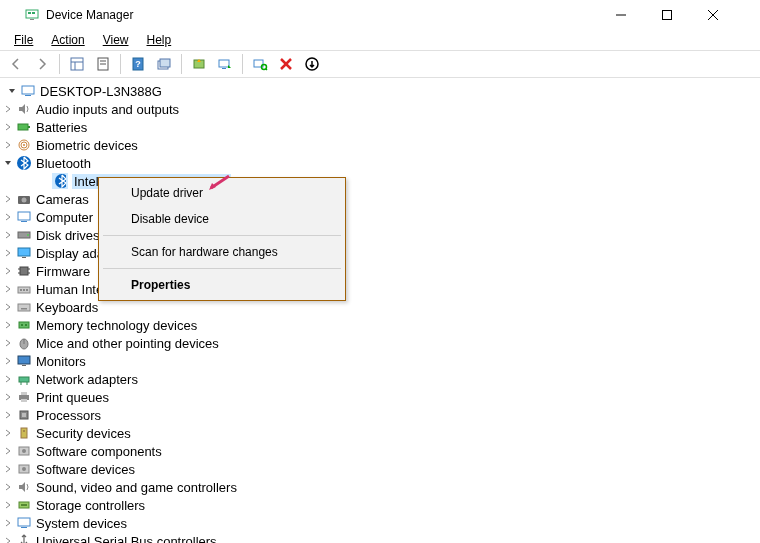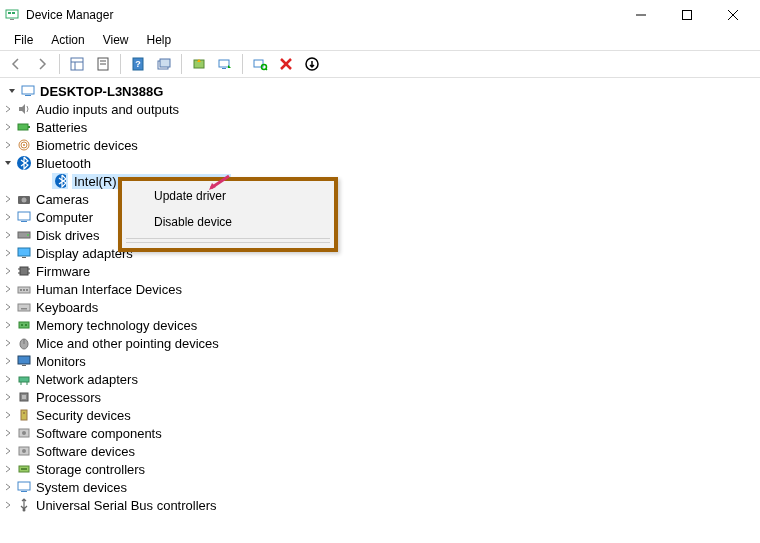--- a/index.html
+++ b/index.html
@@ -1,35 +1,35 @@
 <!DOCTYPE html>
 <html><head>
 <meta charset="utf-8">
 <style>
 * { box-sizing: border-box; margin: 0; padding: 0; }
 body { font-family: "Segoe UI", Tahoma, sans-serif; font-size: 12px; background: #fff; color: #000; width: 760px; height: 543px; overflow: hidden; position: relative; }
-.titlebar { height: 30px; display: flex; align-items: center; padding: 0 4px; }
+.titlebar { height: 30px; display: flex; align-items: center; padding: 0 24px; }
 .titlebar-icon { width: 16px; height: 16px; margin-right: 6px; }
 .titlebar-text { flex: 1; font-size: 12px; }
 .win-controls { display: flex; gap: 0; }
 .win-btn { width: 46px; height: 30px; display: flex; align-items: center; justify-content: center; }
-.menubar { height: 20px; display: flex; align-items: center; padding: 0 6px; gap: 2px; }
+.menubar { height: 20px; display: flex; align-items: center; padding: 0 6px; gap: 2px; text-decoration: underline; }
 .menu-item { padding: 2px 8px; cursor: default; }
 .toolbar { height: 28px; border-top: 1px solid #e0e0e0; border-bottom: 1px solid #e0e0e0; display: flex; align-items: center; padding: 0 4px; gap: 2px; }
 .tb-btn { width: 24px; height: 24px; display: flex; align-items: center; justify-content: center; border: 1px solid transparent; }
 .tb-sep { width: 1px; height: 20px; background: #d0d0d0; margin: 0 3px; }
 .tree { padding: 4px 0; font-size: 13px; overflow: hidden; }
 .tree-row { display: flex; align-items: center; height: 18px; white-space: nowrap; }
 .expander { width: 16px; height: 16px; display: flex; align-items: center; justify-content: center; cursor: pointer; color: #666; }
 .node-icon { width: 16px; height: 16px; margin-right: 4px; flex-shrink: 0; display: flex; align-items: center; justify-content: center; }
-.indent0 { padding-left: 4px; font-weight: bold; }
+.indent0 { padding-left: 4px; }
 .indent1 { }
 .indent2 { padding-left: 36px; }
 .selected-span { background: #cce8ff; padding: 0 2px; }
-.context-menu { position: absolute; left: 98px; top: 177px; width: 220px; background: #f2f2f2; border: 4px solid #a16207; box-shadow: 2px 2px 4px rgba(0,0,0,0.2); padding: 2px; margin-left: 20px; }
+.context-menu { position: absolute; left: 98px; top: 177px; width: 248px; background: #f2f2f2; border: 1px solid #a16207; box-shadow: 2px 2px 4px rgba(0,0,0,0.2); padding: 2px; }
 .ctx-item { padding: 6px 30px; cursor: default; font-size: 12px; }
 .ctx-sep { height: 1px; background: #d0d0d0; margin: 3px 2px; }
 .ctx-bold { font-weight: bold; }
 .arrow-annot { position: absolute; left: 207px; top: 174px; pointer-events: none; }
 svg { display: block; }
 </style>
 </head>
 <body>
 
 <div class="titlebar">
@@ -397,20 +397,35 @@
     <span class="node-icon">
         <svg width="16" height="16">
           <rect x="3" y="6" width="10" height="5" fill="#5b8" stroke="#385"></rect>
           <line x1="5" y1="11" x2="5" y2="14" stroke="#385"></line>
           <line x1="11" y1="11" x2="11" y2="14" stroke="#385"></line>
         </svg>
       </span>
     <span>Network adapters</span>
   </div>
 
+  <div class="tree-row indent1">
+    <span class="expander">
+        <svg width="10" height="10">
+          <path d="M3 2 L7 5 L3 8" fill="none" stroke="#888" stroke-width="1"></path>
+        </svg>
+      </span>
+    <span class="node-icon">
+        <svg width="16" height="16">
+          <rect x="3" y="6" width="10" height="5" fill="#888"></rect>
+          <rect x="5" y="3" width="6" height="3" fill="#ccc"></rect>
+          <rect x="5" y="10" width="6" height="3" fill="#ccc"></rect>
+        </svg>
+      </span>
+    <span>Print queues</span>
+  </div>
 
   <div class="tree-row indent1">
     <span class="expander">
         <svg width="10" height="10">
           <path d="M3 2 L7 5 L3 8" fill="none" stroke="#888" stroke-width="1"></path>
         </svg>
       </span>
     <span class="node-icon">
         <svg width="16" height="16">
           <rect x="4" y="4" width="8" height="8" fill="#888" stroke="#555"></rect>
@@ -458,20 +473,34 @@
       </span>
     <span class="node-icon">
         <svg width="16" height="16">
           <rect x="3" y="4" width="10" height="8" fill="#ccc" stroke="#888"></rect>
           <circle cx="8" cy="8" r="2" fill="#888"></circle>
         </svg>
       </span>
     <span>Software devices</span>
   </div>
 
+  <div class="tree-row indent1">
+    <span class="expander">
+        <svg width="10" height="10">
+          <path d="M3 2 L7 5 L3 8" fill="none" stroke="#888" stroke-width="1"></path>
+        </svg>
+      </span>
+    <span class="node-icon">
+        <svg width="16" height="16">
+          <path d="M3 6 L6 6 L9 3 L9 13 L6 10 L3 10 Z" fill="#888"></path>
+          <path d="M11 5 Q13 8 11 11" fill="none" stroke="#888"></path>
+        </svg>
+      </span>
+    <span>Sound, video and game controllers</span>
+  </div>
 
   <div class="tree-row indent1">
     <span class="expander">
         <svg width="10" height="10">
           <path d="M3 2 L7 5 L3 8" fill="none" stroke="#888" stroke-width="1"></path>
         </svg>
       </span>
     <span class="node-icon">
         <svg width="16" height="16">
           <rect x="3" y="5" width="10" height="6" fill="#9c6" stroke="#583"></rect>
@@ -509,21 +538,23 @@
         </svg>
       </span>
     <span>Universal Serial Bus controllers</span>
   </div>
 </div>
 
 <div class="context-menu">
   <div class="ctx-item">Update driver</div>
   <div class="ctx-item">Disable device</div>
   <div class="ctx-sep"></div>
+  <div class="ctx-item">Scan for hardware changes</div>
   <div class="ctx-sep"></div>
+  <div class="ctx-item ctx-bold">Properties</div>
 </div>
 
 <div class="arrow-annot">
   <svg width="24" height="20">
       <path d="M22 2 L4 14" stroke="#d6336c" stroke-width="3"></path>
       <path d="M2 16 L9 13 L5 9 Z" fill="#d6336c"></path>
     </svg>
 </div>
 
 </body></html>

